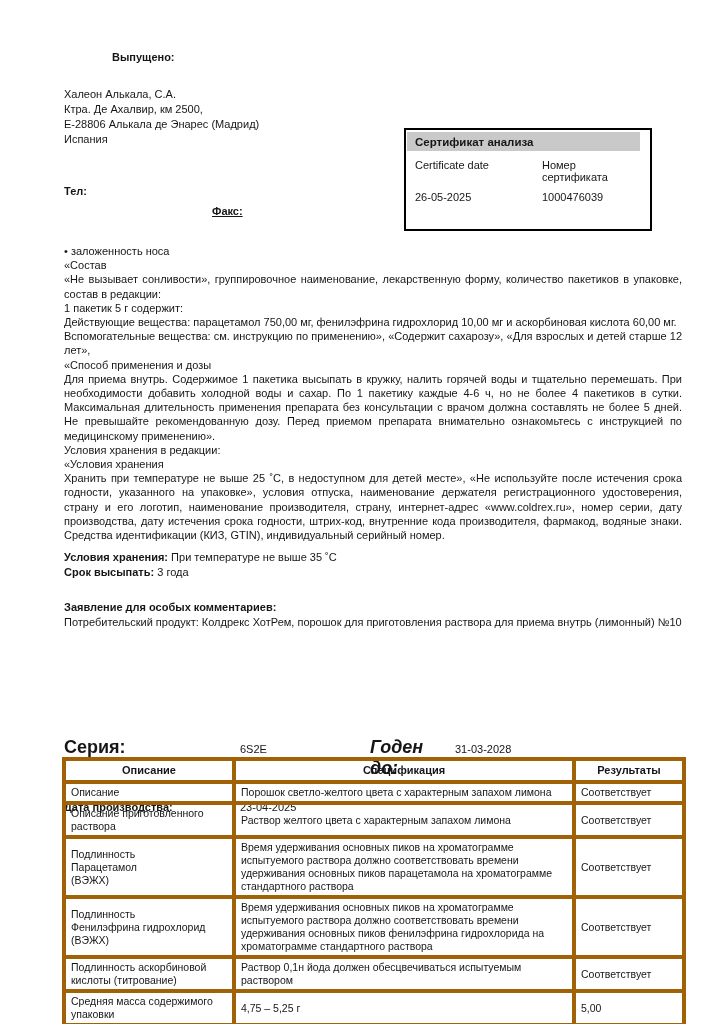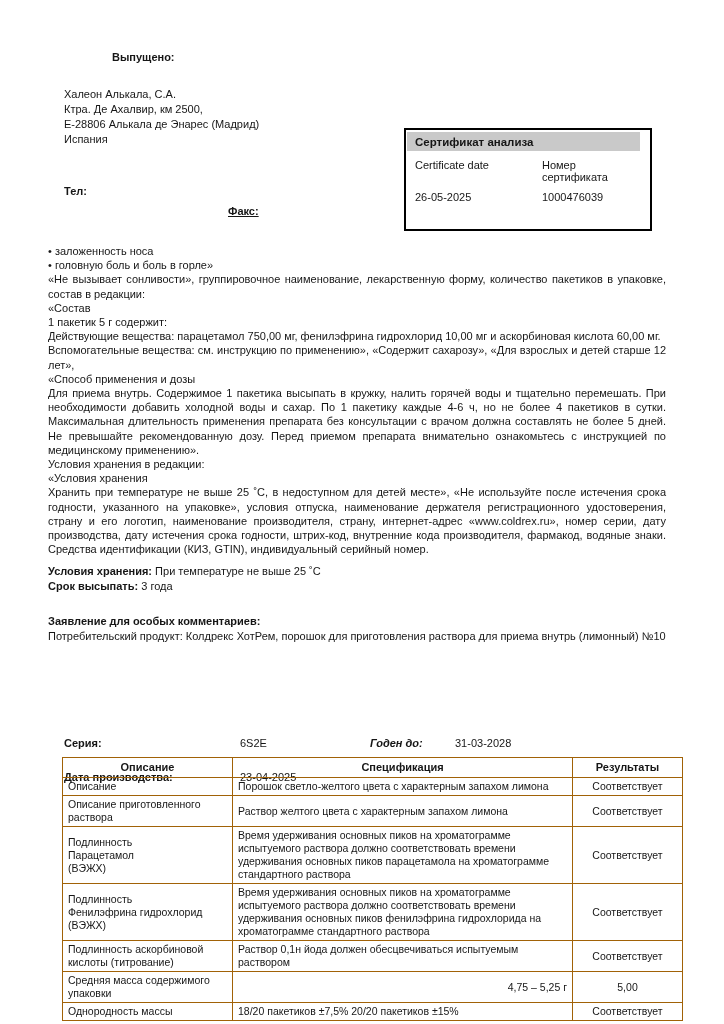--- a/index.html
+++ b/index.html
@@ -15,64 +15,64 @@
     margin: 0 auto;
   }
   .b { font-weight: bold; margin-top: 20px; }
 
   
   .issued { position: absolute; left: 64px; top: 50px; line-height: 15px; }
   .issued-heading { font-weight: bold; margin-bottom: 22px; margin-left: 48px; }
 
   
   .telfax { position: absolute; left: 64px; top: 185px; }
-  .fax-label { position: absolute; left: 164px; top: 0; text-decoration: underline; }
+  .fax-label { position: absolute; left: 148px; top: 0; text-decoration: underline; }
 
   
   .cert-box {
     position: absolute; left: 404px; top: 128px; width: 248px; height: 103px;
     border: 2px solid #000; box-sizing: border-box; background: #fff;
   }
   .cert-title {
     background: #c9c9c9; font-weight: bold; font-size: 11.5px;
     margin: 2px 10px 0 1px; padding: 4px 8px 3px 8px;
   }
   .cert-row { display: flex; padding: 0 9px; margin-top: 8px; }
   .cert-row .c1 { width: 127px; flex: 0 0 127px; }
   .cert-row .pg { width: 60px; flex: 0 0 60px; }
 
   
-  .flow { position: absolute; left: 48px; top: 244px; width: 618px; }
+  .flow { position: absolute; left: 64px; top: 244px; width: 618px; }
   .body-text { text-align: justify; line-height: 14.2px; }
   .body-text p { margin: 0; }
   .storage { margin-top: 8px; line-height: 15px; }
   .statement { margin-top: 11px; line-height: 14.5px; text-align: justify; }
 
   
   .batch { position: absolute; left: 64px; top: 717px; width: 618px; }
   .batch-row { display: flex; align-items: baseline; }
   .batch-row.r2 { margin-top: 2px; }
-  .big { font-size: 11px; }
+  .big { font-size: 18px; }
   .w1 { width: 176px; flex: 0 0 176px; }
   .w2 { width: 130px; flex: 0 0 130px; }
   .w3 { width: 85px; flex: 0 0 85px; font-style: italic; }
 
   
   table.results {
     position: absolute; left: 62px; top: 757px; width: 620px;
     border-collapse: collapse; table-layout: fixed;
     font-size: 10.5px; line-height: 13px;
   }
   table.results th, table.results td {
-    border: 1px solid #a16207; padding: 2px 5px; vertical-align: middle;
+    border: 4px solid #a16207; padding: 2px 5px; vertical-align: middle;
   }
   table.results th { font-size: 11px; font-weight: bold; text-align: center; padding: 3px; }
   td.desc { white-space: pre-line; }
-  td.res { text-align: center; }
-  td.spec.center { text-align: right; }
+  td.res { }
+  td.spec.center { text-align: left; }
 </style>
 </head>
 <body>
 
 <div class="page">
 
   <div class="issued">
     <div class="issued-heading">Выпущено:</div>
     <div>Халеон Алькала, С.А.</div>
     <div>Ктра. Де Ахалвир, км 2500,</div>
@@ -93,37 +93,36 @@
     </div>
     <div class="cert-row">
       <span class="c1">26-05-2025</span>
       <span>1000476039</span>
     </div>
   </div>
 
   <div class="flow">
     <div class="body-text">
       <p>• заложенность носа</p>
-      <p>• головную боль и боль в горле»</p>
+      <p>«Состав</p>
       <p>«Не вызывает сонливости», группировочное наименование, лекарственную форму, количество пакетиков в упаковке, состав в редакции:</p>
-      <p>«Состав</p>
       <p>1 пакетик 5 г содержит:</p>
       <p>Действующие вещества: парацетамол 750,00 мг, фенилэфрина гидрохлорид 10,00 мг и аскорбиновая кислота 60,00 мг.</p>
       <p>Вспомогательные вещества: см. инструкцию по применению», «Содержит сахарозу», «Для взрослых и детей старше 12 лет»,</p>
       <p>«Способ применения и дозы</p>
       <p>Для приема внутрь. Содержимое 1 пакетика высыпать в кружку, налить горячей воды и тщательно перемешать. При необходимости добавить холодной воды и сахар. По 1 пакетику каждые 4-6 ч, но не более 4 пакетиков в сутки. Максимальная длительность применения препарата без консультации с врачом должна составлять не более 5 дней. Не превышайте рекомендованную дозу. Перед приемом препарата внимательно ознакомьтесь с инструкцией по медицинскому применению».</p>
       <p>Условия хранения в редакции:</p>
       <p>«Условия хранения</p>
       <p>Хранить при температуре не выше 25 ˚С, в недоступном для детей месте», «Не используйте после истечения срока годности, указанного на упаковке», условия отпуска, наименование держателя регистрационного удостоверения, страну и его логотип, наименование производителя, страну, интернет-адрес «www.coldrex.ru», номер серии, дату производства, дату истечения срока годности, штрих-код, внутренние кода производителя, фармакод, водяные знаки. Средства идентификации (КИЗ, GTIN), индивидуальный серийный номер.</p>
     </div>
 
     <div class="storage">
       <div>
         <span class="b">Условия хранения:</span>
-        <span>При температуре не выше 25 ˚С</span>
+        <span>При температуре не выше 35 ˚С</span>
       </div>
       <div>
         <span class="b">Срок высыпать:</span>
         <span>3 года</span>
       </div>
     </div>
 
     <div class="statement">
       <div class="b">Заявление для особых комментариев:</div>
       <div>Потребительский продукт: Колдрекс ХотРем, порошок для приготовления раствора для приема внутрь (лимонный) №10</div>

